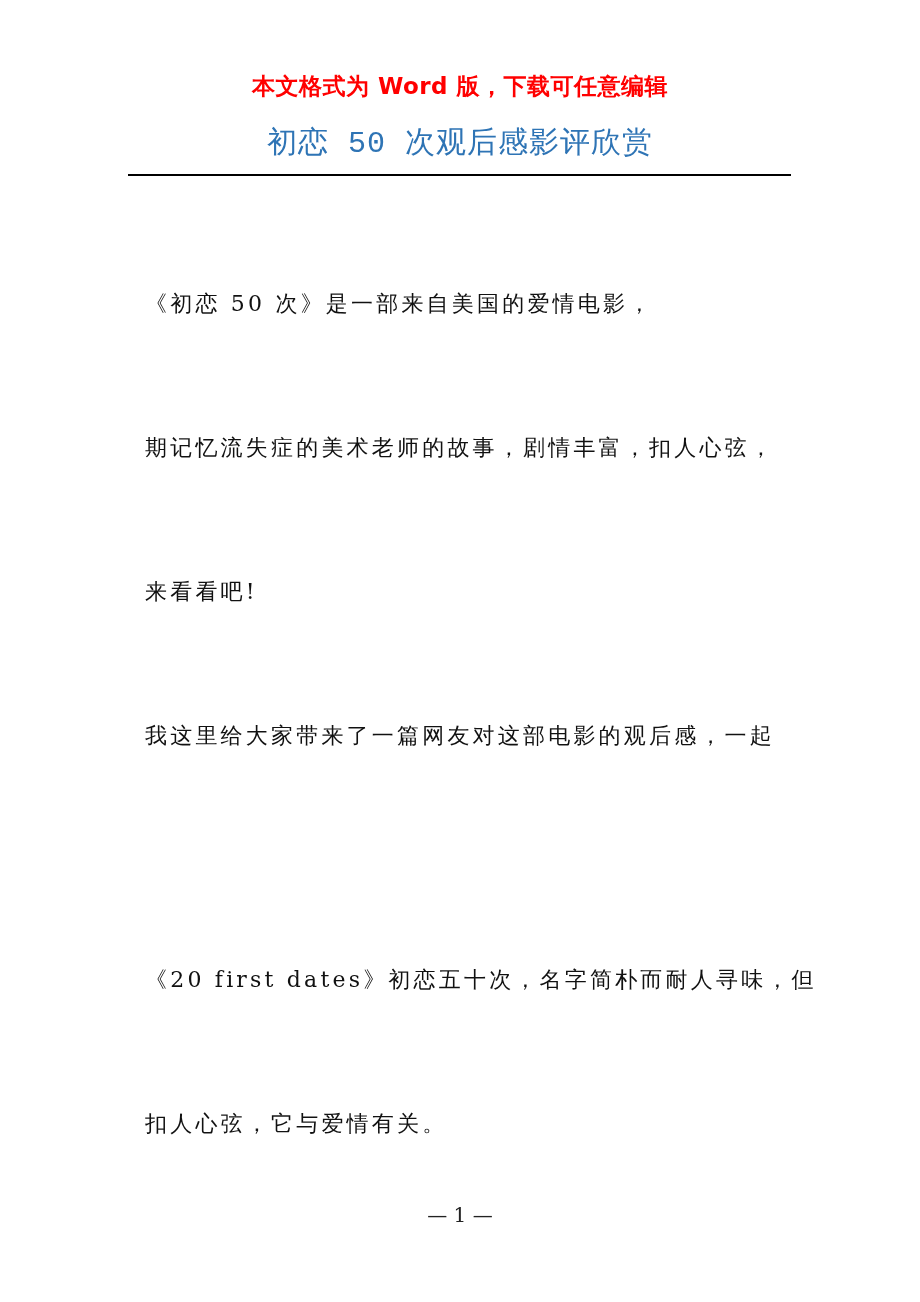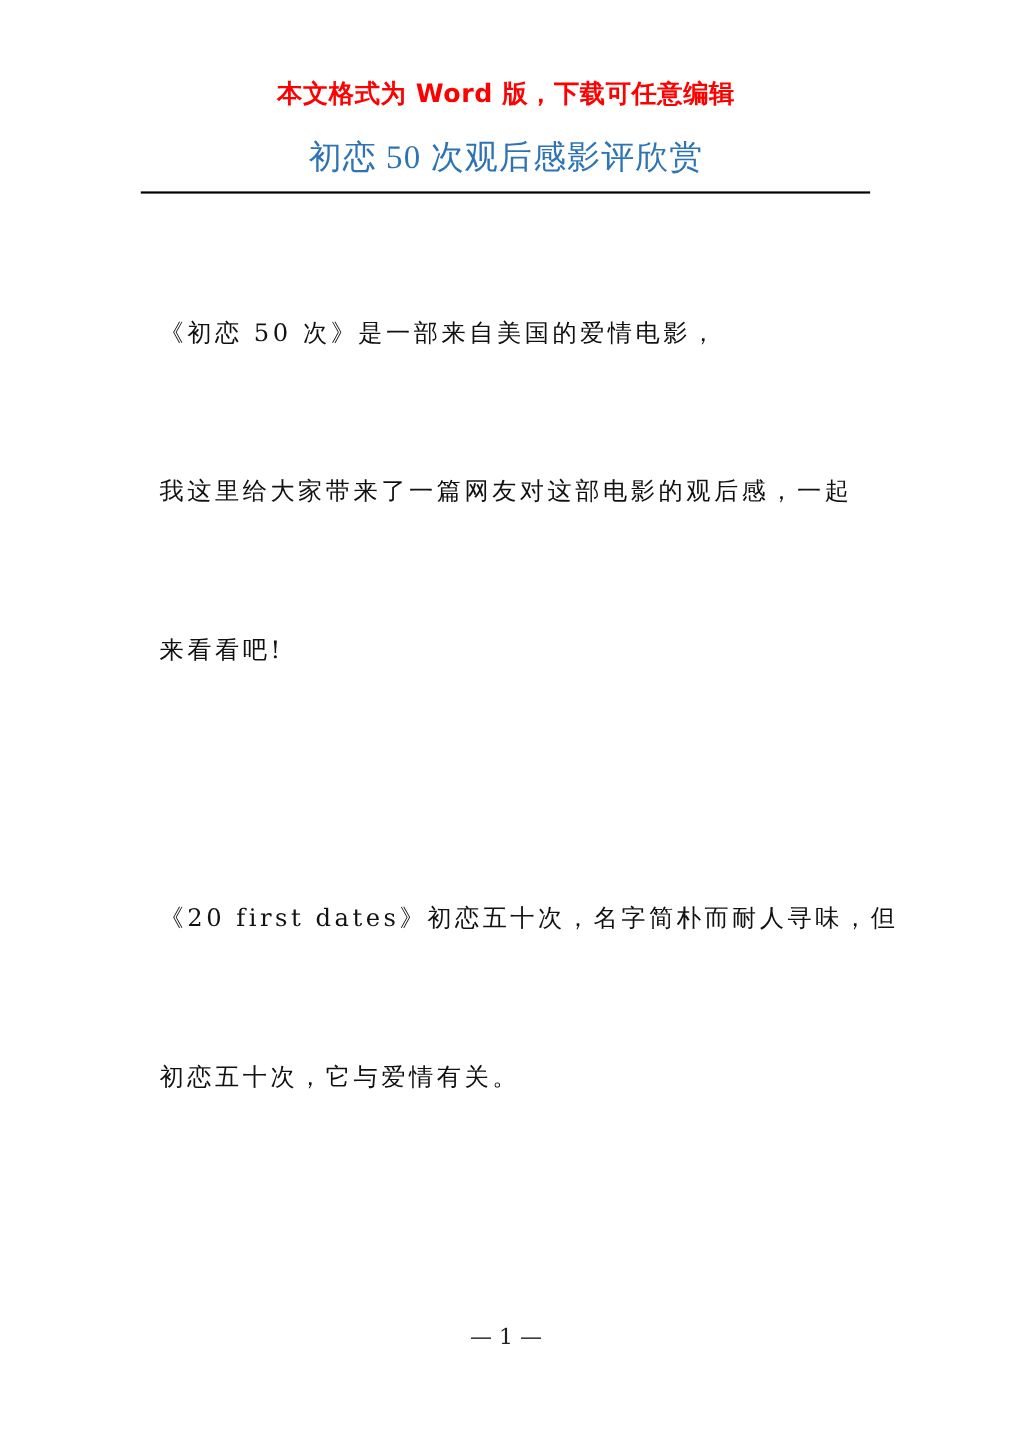--- a/index.html
+++ b/index.html
@@ -2,42 +2,43 @@
 <html><head>
 <meta charset="utf-8">
 <style>
   html, body { margin: 0; padding: 0; background: #ffffff; }
   body { width: 920px; height: 1302px; position: relative; overflow: hidden;
          font-family: "DejaVu Serif", "Liberation Serif", serif; color: #111; }
   .banner { position: absolute; left: 0; width: 920px; top: 68px; text-align: center;
             font-family: "DejaVu Sans", "Liberation Sans", sans-serif; font-weight: bold;
             font-size: 23px; line-height: 36px; color: #ff0000; letter-spacing: 0.5px; }
   .title { position: absolute; left: 0; width: 920px; top: 122px; text-align: center;
-           font-family: Liberation Serif, serif;
+           font-family: Liberation Mono, monospace;
            font-size: 30px; line-height: 44px; color: #2e74b5; letter-spacing: 1px; }
   .rule { position: absolute; left: 128px; width: 663px; top: 174px; height: 2px; background: #000; }
   .body { position: absolute; left: 141px; top: 180px; width: 650px; }
   .para { margin: 4px; font-size: 22px; line-height: 48px; letter-spacing: 3.2px; white-space: pre-wrap; }
   .line { display: block; height: 48px; white-space: nowrap; }
   .page-num { position: absolute; left: 0; width: 920px; top: 1200px; text-align: center;
               font-size: 20px; line-height: 30px; color: #222; }
 </style>
 </head>
 <body>
 
 <div class="banner">本文格式为 Word 版，下载可任意编辑</div>
 <div class="title">初恋 50 次观后感影评欣赏</div>
 <div class="rule"></div>
 
 <div class="body">
   <div class="para">
     <span class="line">                 《初恋 50 次》是一部来自美国的爱情电影，</span>
+    <span class="line">期记忆流失症的美术老师的故事，剧情丰富，扣人心弦，</span>
+    <span class="line">来看看吧!</span>
     <span class="line">我这里给大家带来了一篇网友对这部电影的观后感，一起</span>
-    <span class="line">来看看吧!</span>
   </div>
   <div class="para">
     <span class="line">  《20  first  dates》初恋五十次，名字简朴而耐人寻味，但</span>
-    <span class="line">初恋五十次，它与爱情有关。</span>
+    <span class="line">扣人心弦，它与爱情有关。</span>
   </div>
 
 </div>
 
 <div class="page-num">— 1 —</div>
 
 </body></html>

